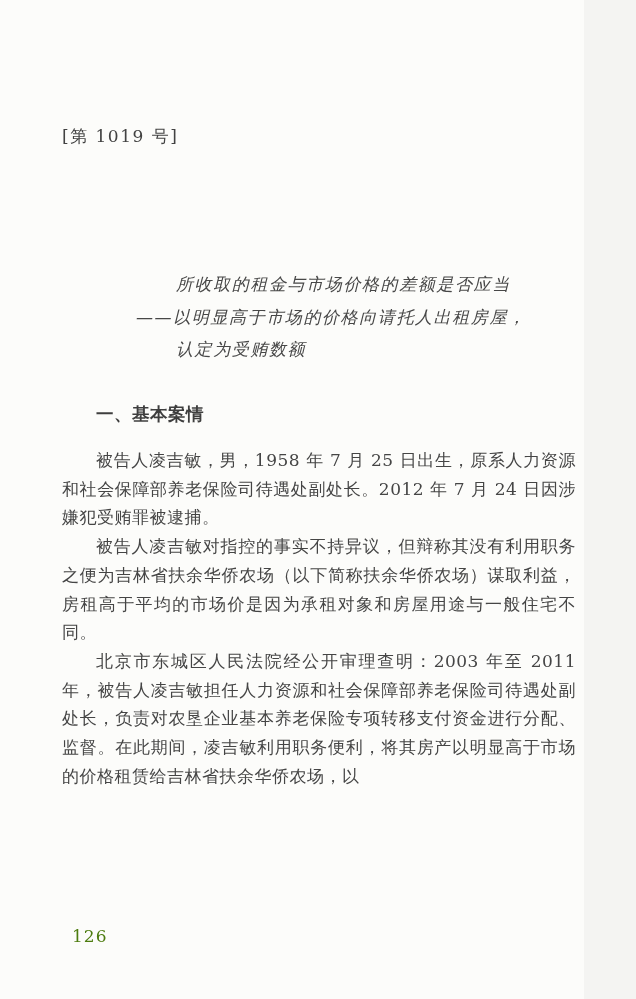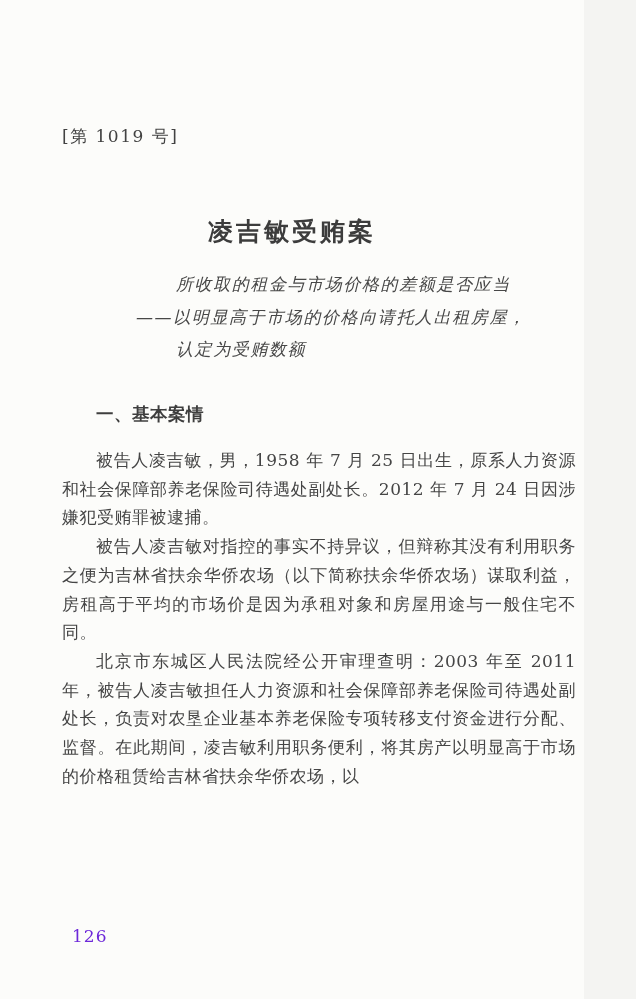--- a/index.html
+++ b/index.html
@@ -73,31 +73,30 @@
   .body-text p {
     margin: 0;
     text-indent: 2em;
   }
   .page-number {
     position: absolute;
     top: 926px;
     left: 72px;
     font-size: 17px;
     letter-spacing: 1px;
-    color: #6d28d9;
+    color: #4d7c0f;
   }
 </style>
 </head>
 <body>
 
 <div class="page">
 
   <div class="case-number">[第 1019 号]</div>
 
-  <h1 class="title">凌吉敏受贿案</h1>
 
   <div class="subtitle">
     <div class="sub-line indent">所收取的租金与市场价格的差额是否应当</div>
     <div class="sub-line">——以明显高于市场的价格向请托人出租房屋，</div>
     <div class="sub-line indent">认定为受贿数额</div>
   </div>
 
   <h2 class="section-heading">一、基本案情</h2>
 
   <div class="body-text">

